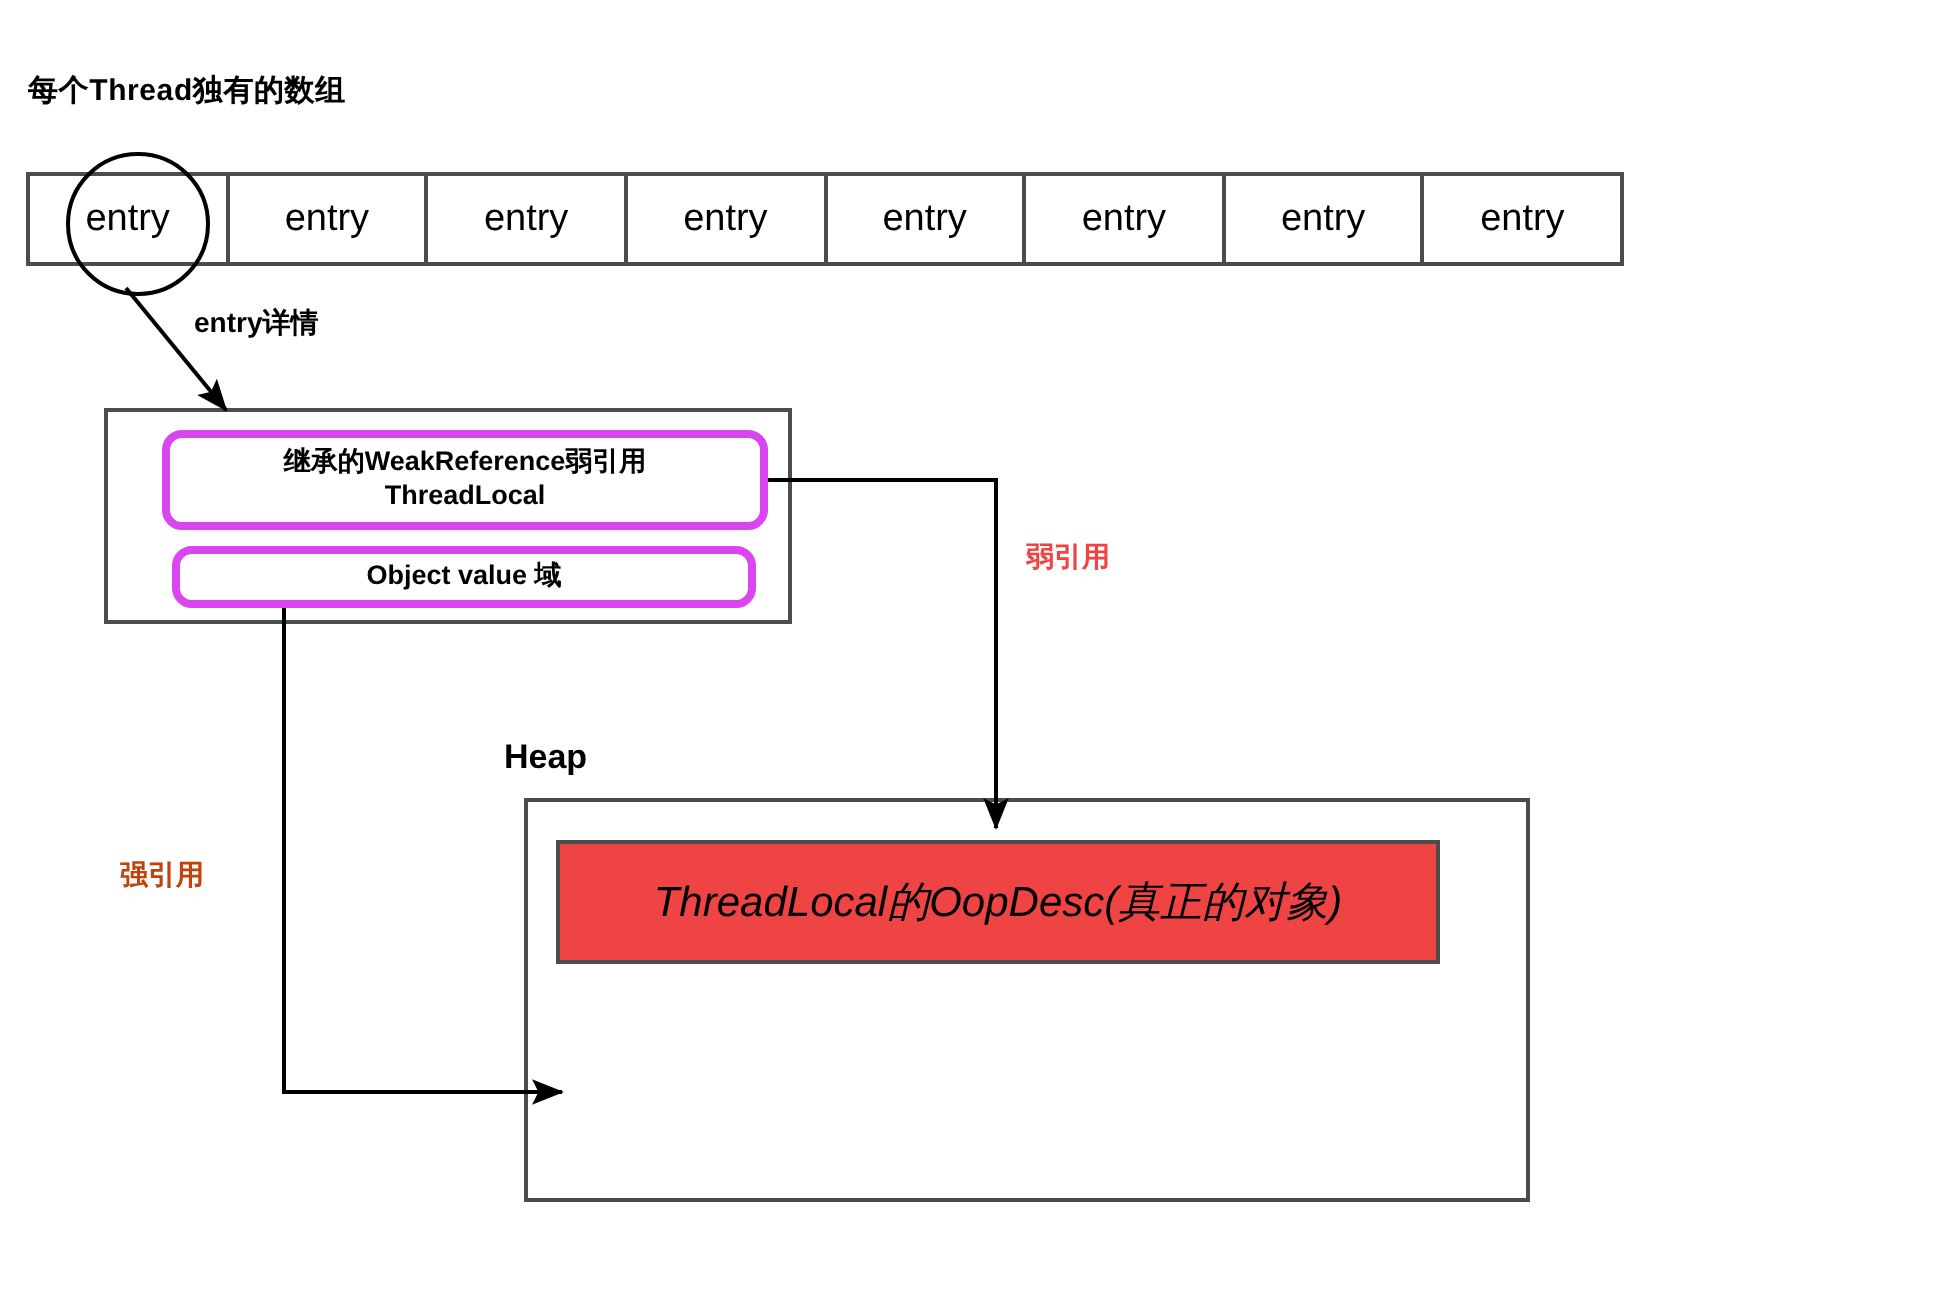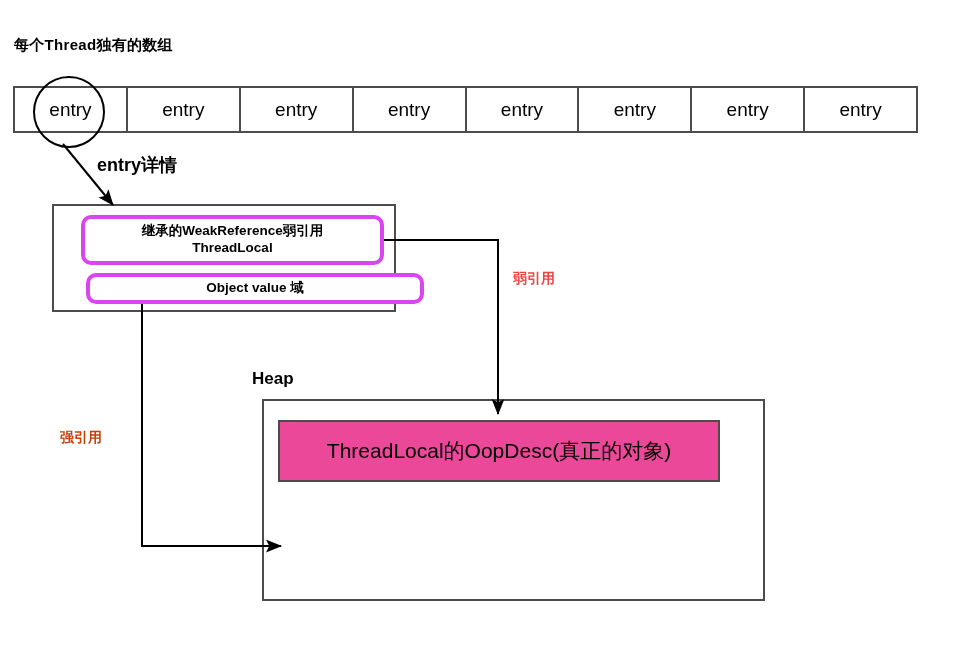--- a/index.html
+++ b/index.html
@@ -23,21 +23,21 @@
     font-weight: bold;
     color: #000000;
     letter-spacing: 0.3px;
     white-space: nowrap;
   }
   
   .array {
     position: absolute;
     left: 13px;
     top: 86px;
-    width: 905px;
+    width: 799px;
     height: 47px;
     border: 2px solid #4c4c4c;
     box-sizing: border-box;
     display: flex;
   }
   .array-cell {
     flex: 1 1 0;
     border-right: 2px solid #4c4c4c;
     box-sizing: border-box;
     display: flex;
@@ -59,21 +59,21 @@
     border-radius: 50%;
     box-sizing: border-box;
     background: transparent;
     pointer-events: none;
   }
 
   .lbl-entry-detail {
     position: absolute;
     left: 97px;
     top: 153px;
-    font-size: 18px;
+    font-size: 14px;
     font-weight: bold;
     color: #000;
     white-space: nowrap;
   }
 
   
   .entry-detail {
     position: absolute;
     left: 52px;
     top: 204px;
@@ -100,21 +100,21 @@
   }
   .pill-weak {
     left: 81px;
     top: 215px;
     width: 303px;
     height: 50px;
   }
   .pill-value {
     left: 86px;
     top: 273px;
-    width: 338px;
+    width: 292px;
     height: 31px;
   }
 
   .lbl-weak {
     position: absolute;
     left: 513px;
     top: 270px;
     font-size: 14px;
     font-weight: bold;
     color: #ef4444;
@@ -147,26 +147,27 @@
     width: 503px;
     height: 202px;
     border: 2px solid #4c4c4c;
     box-sizing: border-box;
     background: transparent;
   }
   .heap-inner {
     position: absolute;
     border: 2px solid #4c4c4c;
     box-sizing: border-box;
-    background: #ec4899;
+    background: #ef4444;
     display: flex;
     align-items: center;
     justify-content: center;
     text-align: center;
     color: #000;
+    font-style: italic;
   }
   .obj-threadlocal {
     left: 278px;
     top: 420px;
     width: 442px;
     height: 62px;
     font-size: 21px;
   }
   .obj-big {
     left: 287px;

